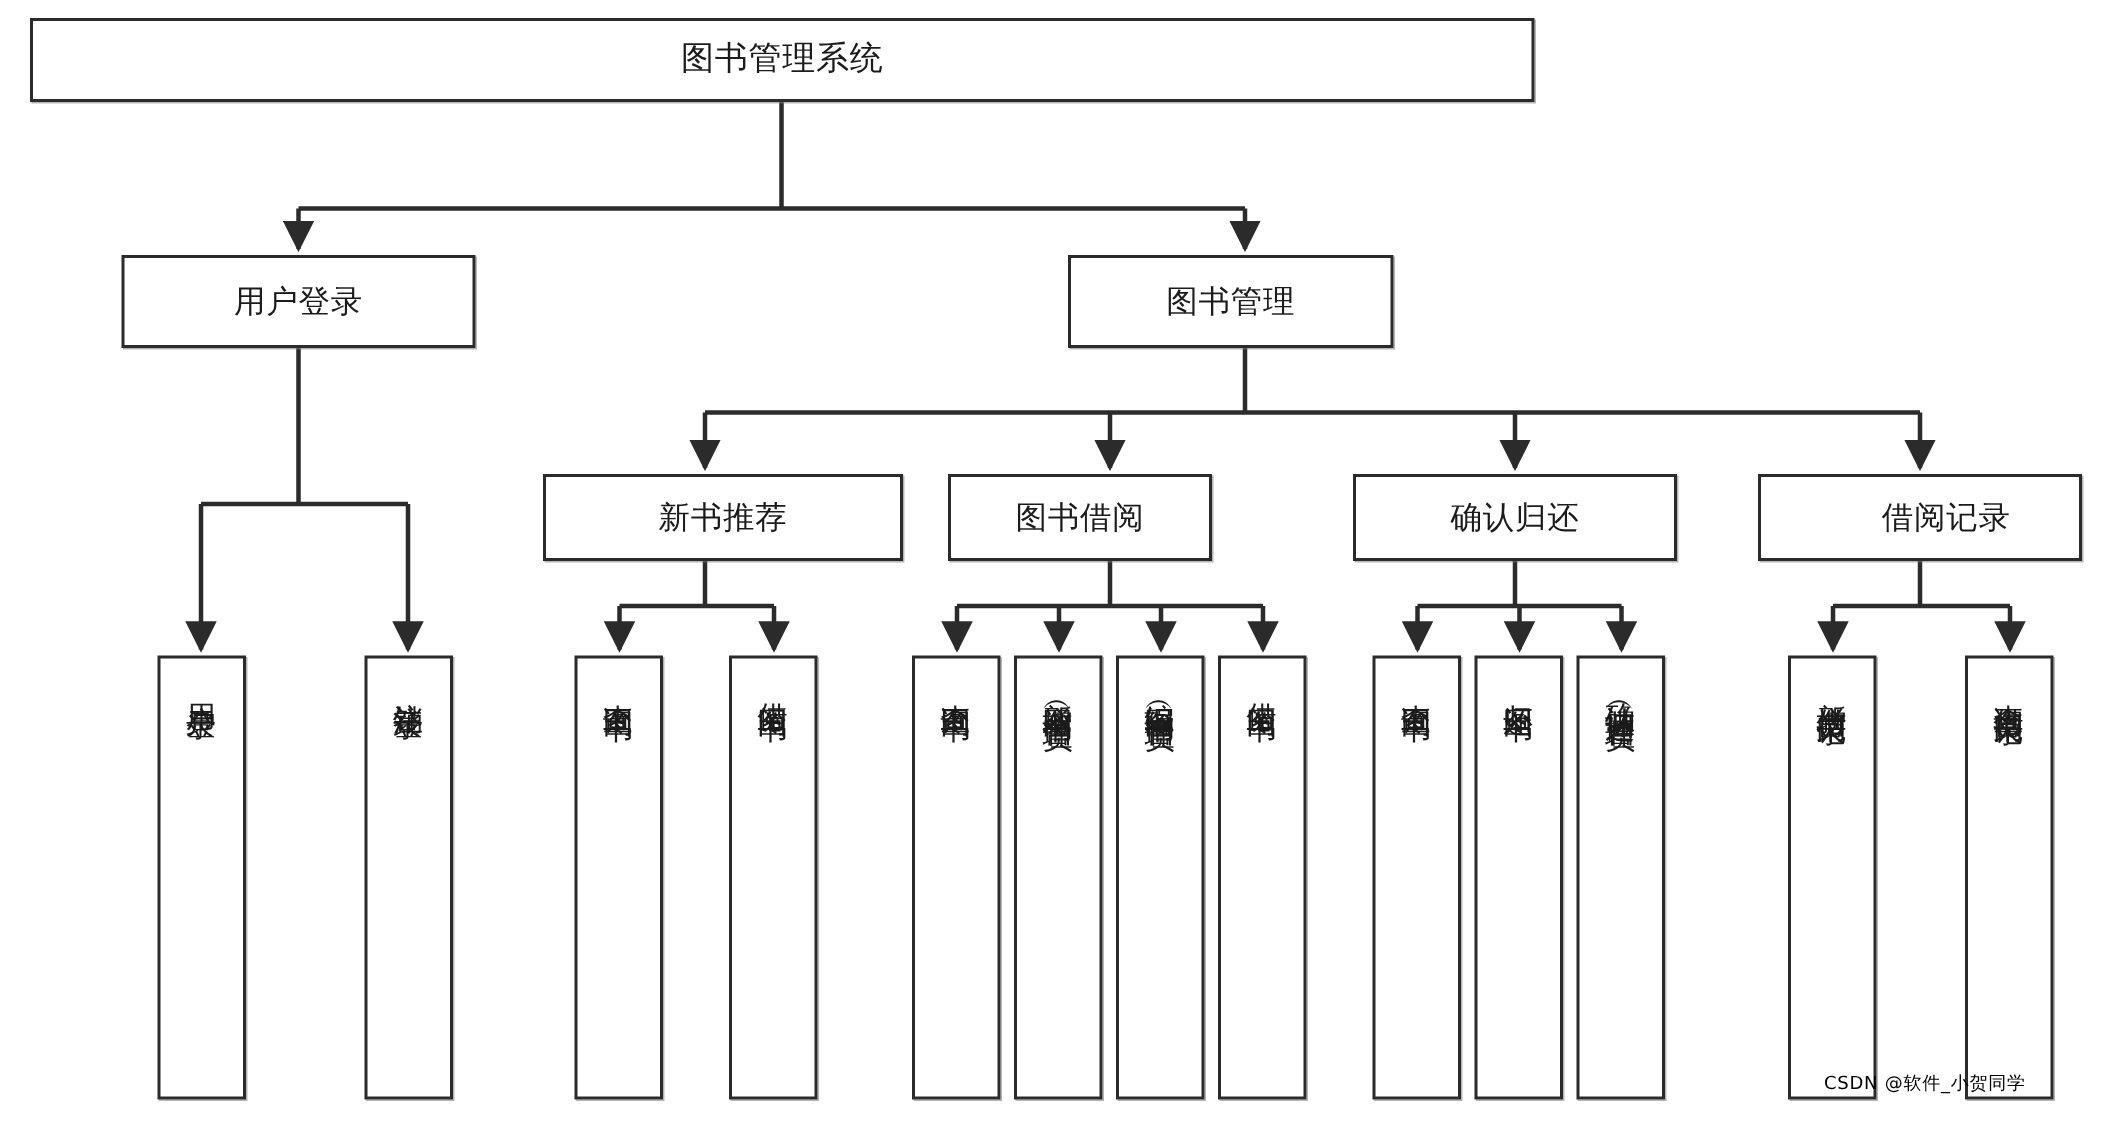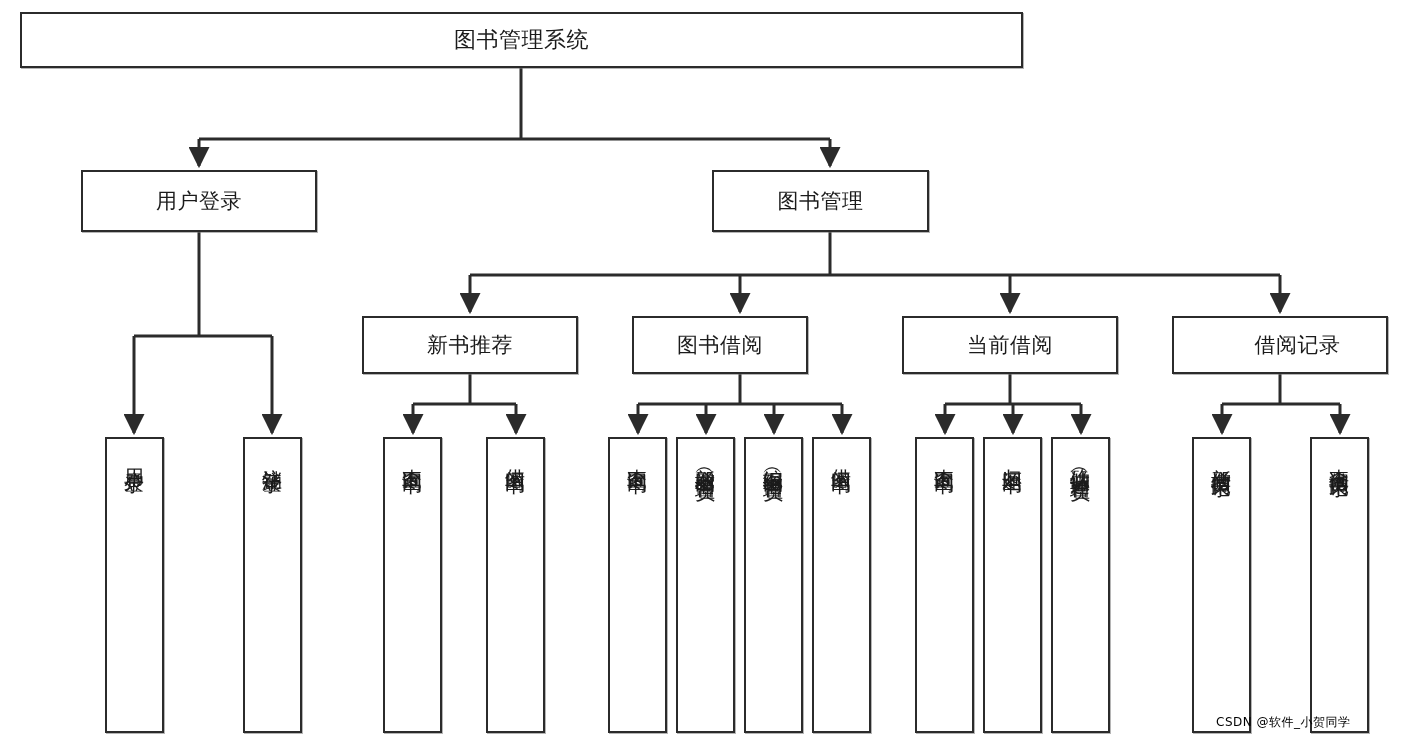--- a/index.html
+++ b/index.html
@@ -137,28 +137,28 @@
     <span class="label">图书管理系统</span>
   </div>
 
   <div class="node horiz" style="left:81px; top:170px; width:236px; height:62px;">
     <span class="label">用户登录</span>
   </div>
   <div class="node horiz" style="left:712px; top:170px; width:217px; height:62px;">
     <span class="label">图书管理</span>
   </div>
 
-  <div class="node horiz" style="left:362px; top:316px; width:216px; height:58px;">
+  <div class="node horiz" style="left:362px; top:316px; width:240px; height:58px;">
     <span class="label">新书推荐</span>
   </div>
   <div class="node horiz" style="left:632px; top:316px; width:176px; height:58px;">
     <span class="label">图书借阅</span>
   </div>
   <div class="node horiz" style="left:902px; top:316px; width:216px; height:58px;">
-    <span class="label">当前借阅</span>
+    <span class="label">确认归还</span>
   </div>
   <div class="node horiz" style="left:1172px; top:316px; width:216px; height:58px;padding-left:35px;">
     <span class="label">借阅记录</span>
   </div>
 
   <div class="node vert" style="left:105px; top:437px; width:59px; height:296px;">
     <span class="label">用户登录</span>
   </div>
   <div class="node vert" style="left:243px; top:437px; width:59px; height:296px;">
     <span class="label">注销登录</span>

